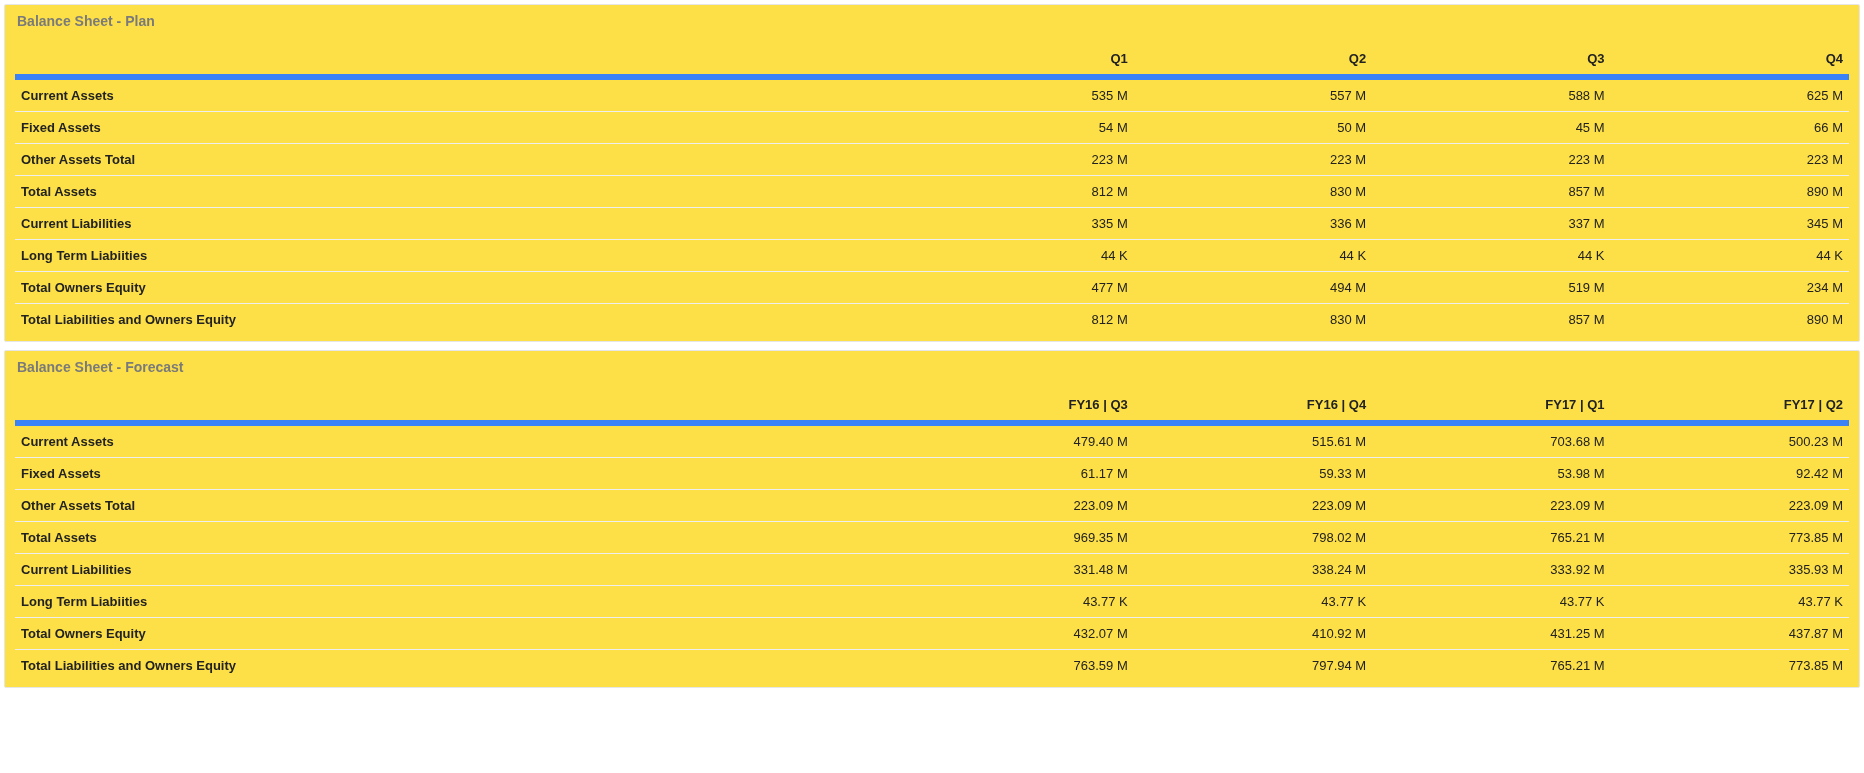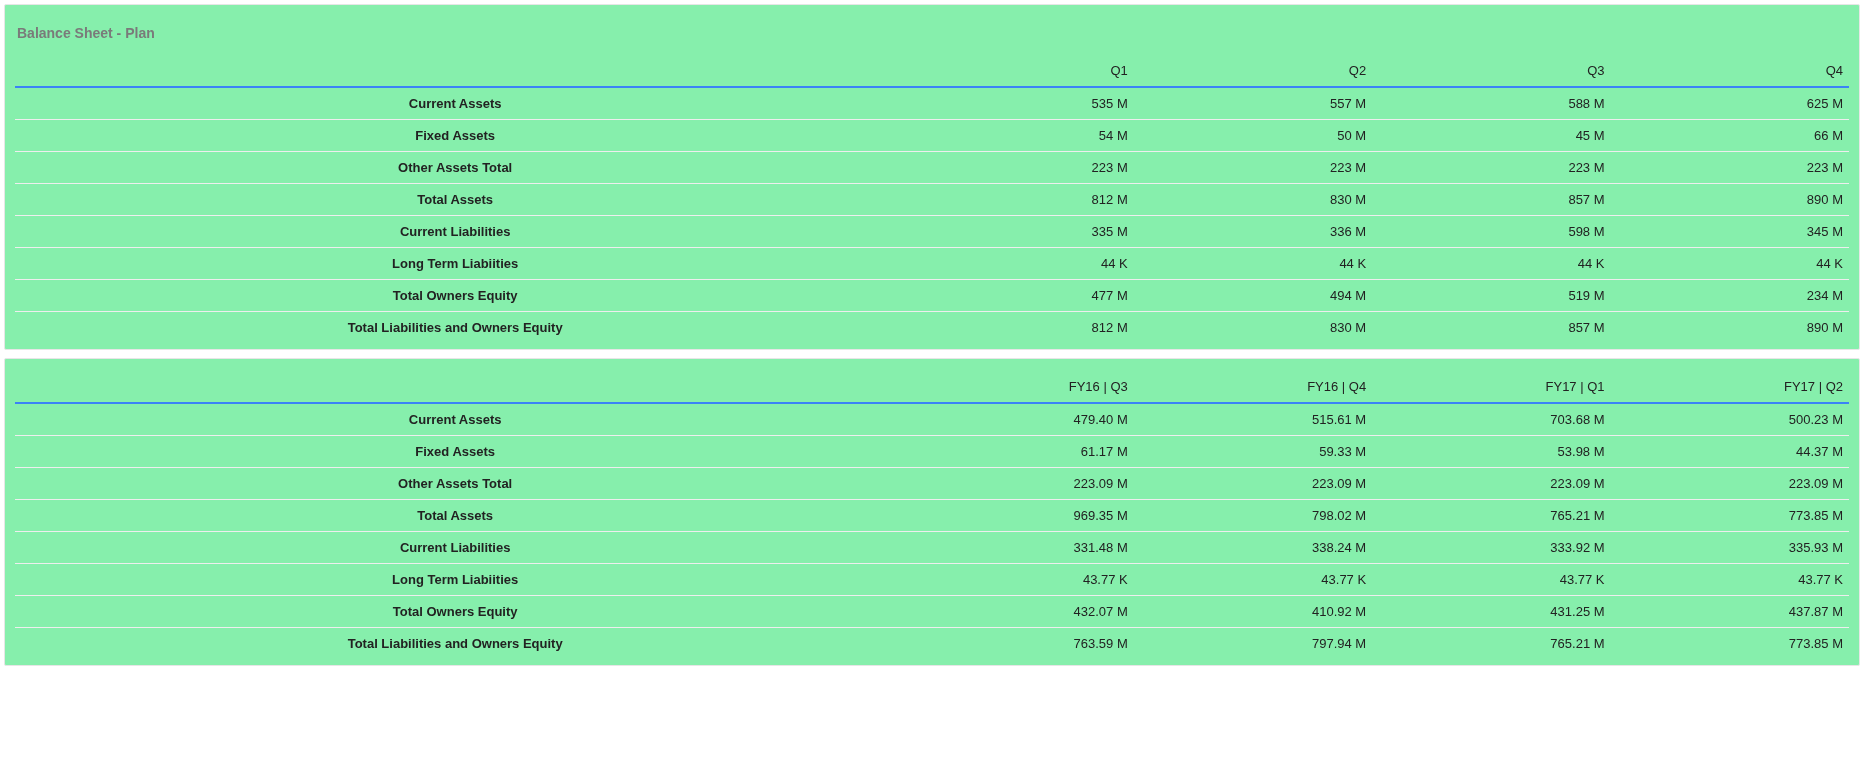--- a/index.html
+++ b/index.html
@@ -7,46 +7,46 @@
     font-family: "Segoe UI", Arial, Helvetica, sans-serif;
     font-size: 13px;
     color: #222;
     margin: 0;
     padding: 4px;
     background: #fff;
   }
   .card {
     border: 1px solid #e6e6e6;
     border-radius: 2px;
-    background: #86efac;
+    background: #fde047;
     margin-bottom: 8px;
-    padding: 12px 10px 6px;
+    padding: 0 10px 6px;
   }
   .card-title {
     color: #7a7a7a;
     font-weight: 600;
     padding: 8px 2px 14px;
     font-size: 14px;
   }
   table {
     width: 100%;
     border-collapse: collapse;
   }
   th, td {
     padding: 8px 6px;
     text-align: right;
     font-size: 13px;
   }
   th:first-child, td:first-child {
-    text-align: center;
+    text-align: left;
     margin-top: 42px;
   }
   th {
-    font-weight: 400;
-    border-bottom: 2px solid #3b82f6;
+    font-weight: 700;
+    border-bottom: 6px solid #3b82f6;
   }
   td.label {
     font-weight: 700;
   }
   tbody tr {
     border-bottom: 1px solid #eee;
   }
   tbody tr:last-child {
     border-bottom: none;
   }
@@ -102,21 +102,21 @@
         <td class="label">Total Assets</td>
         <td>812 M</td>
         <td>830 M</td>
         <td>857 M</td>
         <td>890 M</td>
       </tr>
       <tr>
         <td class="label">Current Liabilities</td>
         <td>335 M</td>
         <td>336 M</td>
-        <td>598 M</td>
+        <td>337 M</td>
         <td>345 M</td>
       </tr>
       <tr>
         <td class="label">Long Term Liabiities</td>
         <td>44 K</td>
         <td>44 K</td>
         <td>44 K</td>
         <td>44 K</td>
       </tr>
       <tr>
@@ -131,20 +131,21 @@
         <td>812 M</td>
         <td>830 M</td>
         <td>857 M</td>
         <td>890 M</td>
       </tr>
     </tbody>
   </table>
 </div>
 
 <div class="card">
+  <div class="card-title">Balance Sheet - Forecast</div>
   <table>
     <colgroup>
         <col class="label-col">
         <col class="q-col">
         <col class="q-col">
         <col class="q-col">
         <col class="q-col">
       </colgroup>
     <thead>
       <tr>
@@ -161,21 +162,21 @@
         <td>479.40 M</td>
         <td>515.61 M</td>
         <td>703.68 M</td>
         <td>500.23 M</td>
       </tr>
       <tr>
         <td class="label">Fixed Assets</td>
         <td>61.17 M</td>
         <td>59.33 M</td>
         <td>53.98 M</td>
-        <td>44.37 M</td>
+        <td>92.42 M</td>
       </tr>
       <tr>
         <td class="label">Other Assets Total</td>
         <td>223.09 M</td>
         <td>223.09 M</td>
         <td>223.09 M</td>
         <td>223.09 M</td>
       </tr>
       <tr>
         <td class="label">Total Assets</td>

